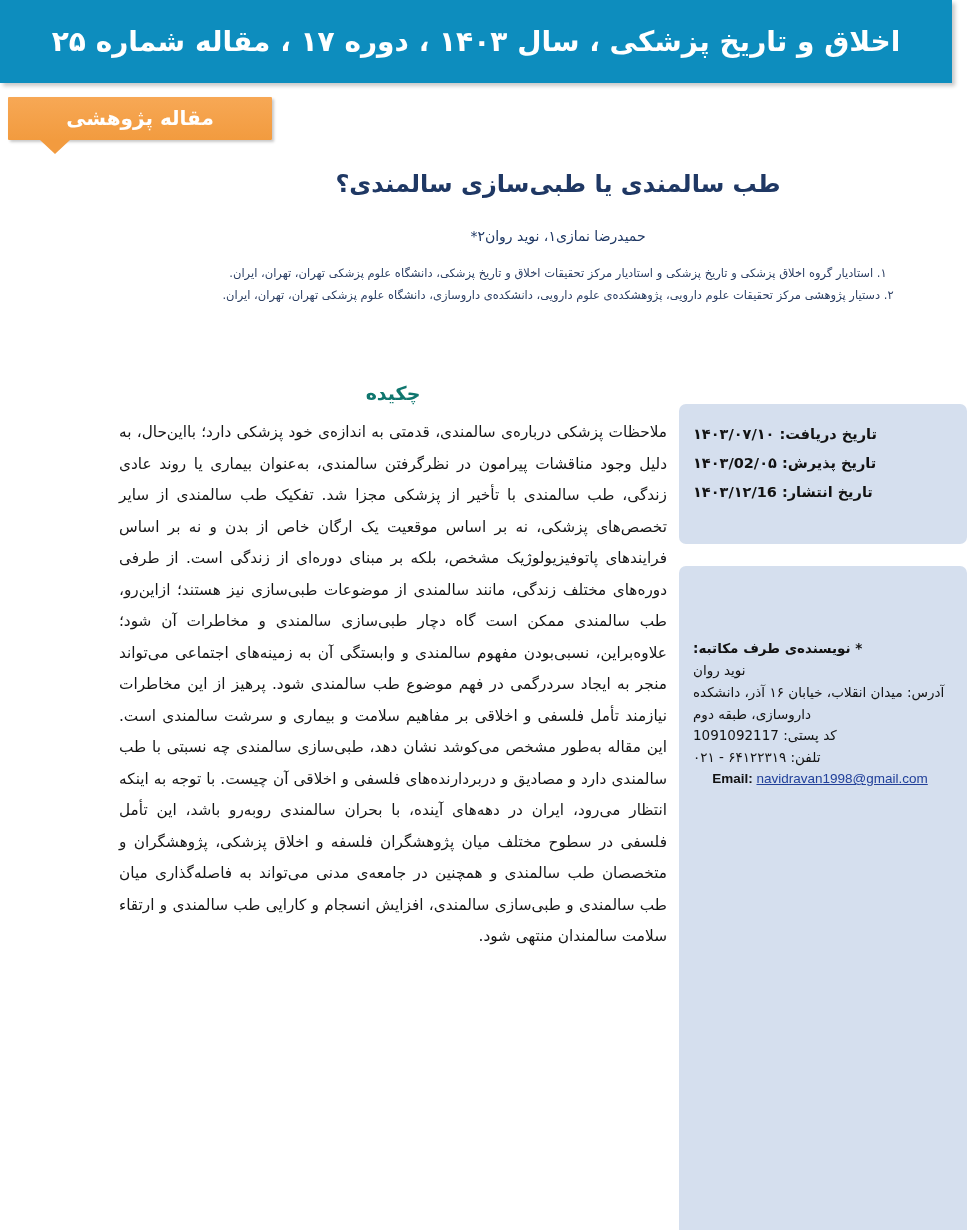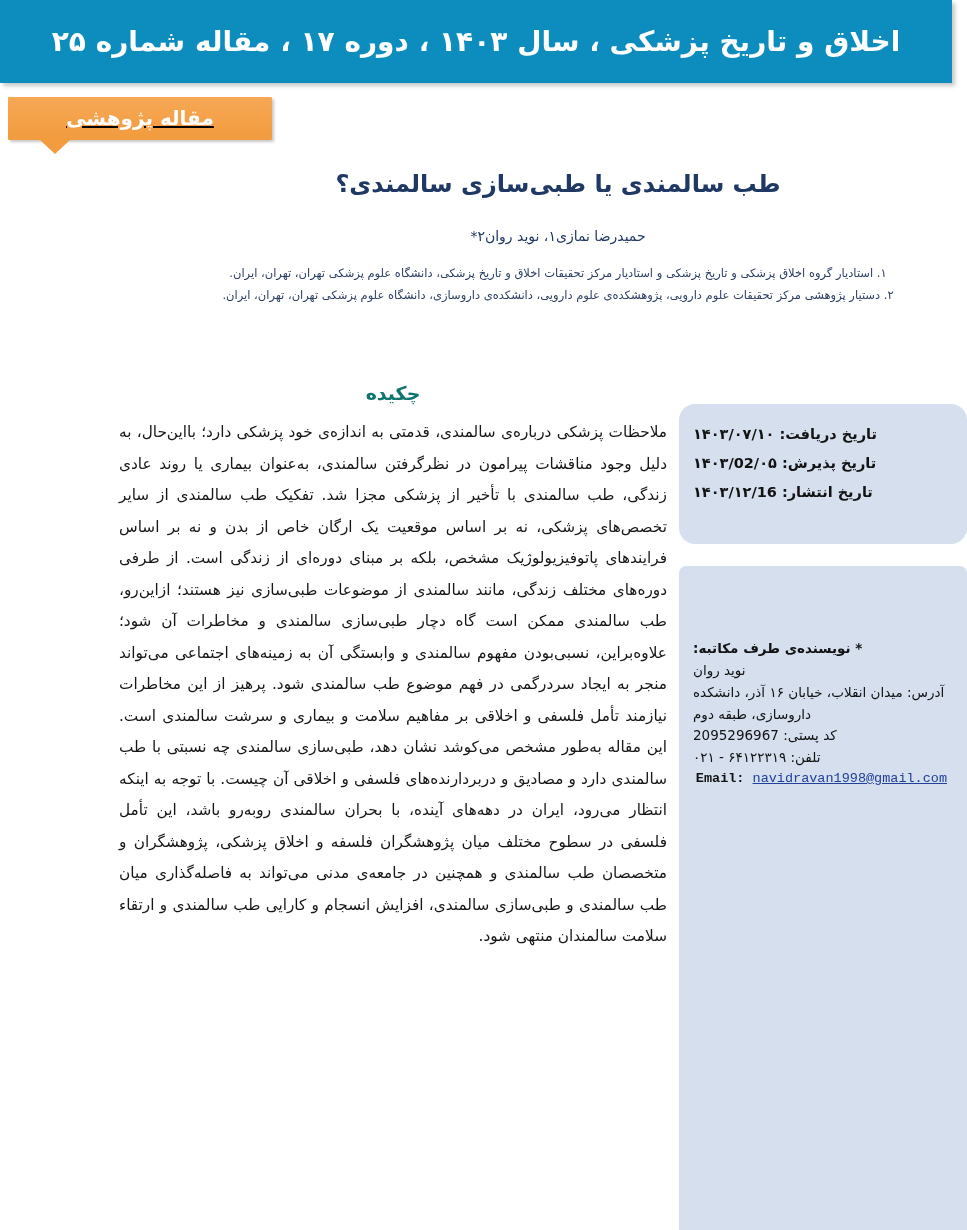--- a/index.html
+++ b/index.html
@@ -38,21 +38,20 @@
     line-height: 1.2;
     white-space: nowrap;
   }
 
   
   .badge-wrap {
     position: absolute;
     left: 8px;
     top: 97px;
     width: 264px;
-    text-decoration: underline;
   }
   .badge {
     background: #f5a04a;
     background: linear-gradient(180deg,#f7a855 0%, #f29b3f 100%);
     color: #ffffff;
     font-size: 20px;
     font-weight: bold;
     text-align: center;
     padding: 9px 0 10px 0;
     box-shadow: 2px 2px 3px rgba(0,0,0,0.22);
@@ -103,21 +102,21 @@
 
   
   .side-col {
     position: absolute;
     right: 0;
     top: 404px;
     width: 288px;
   }
   .side-box {
     background: #d5dfee;
-    border-radius: 16px;
+    border-radius: 7px;
     box-sizing: border-box;
     padding: 18px 20px 18px 14px;
   }
   .side-box.dates {
     height: 140px;
     padding-top: 22px;
   }
   .side-box.corr {
     margin-top: 22px;
     min-height: 664px;
@@ -135,25 +134,25 @@
   }
   .corr-line {
     color: #121212;
     font-size: 13.5px;
     text-align: left;
     line-height: 1.62;
     direction: rtl;
   }
   .corr-line.head { font-weight: bold; }
   .corr-email {
-    text-align: right;
+    text-align: center;
     font-size: 13.5px;
     margin-top: 2px;
     direction: ltr;
-    font-family: Liberation Mono, monospace;
+    font-family: Liberation Sans, sans-serif;
   }
   .corr-email .lbl { font-weight: bold; color: #111; }
   .corr-email a {
     color: #21409a;
     text-decoration: underline;
   }
 
   
   .abstract-col {
     position: absolute;
@@ -216,21 +215,21 @@
     <div class="date-line">تاریخ دریافت:  ۱۴۰۳/۰۷/۱۰</div>
     <div class="date-line">تاریخ پذیرش: ۱۴۰۳/02/۰۵</div>
     <div class="date-line">تاریخ انتشار: ۱۴۰۳/۱۲/16</div>
   </div>
 
   <div class="side-box corr">
     <div class="corr-line head">* نویسنده‌ی طرف مکاتبه:</div>
     <div class="corr-line">نوید روان</div>
     <div class="corr-line">آدرس: میدان انقلاب، خیابان ۱۶ آذر، دانشکده</div>
     <div class="corr-line">داروسازی، طبقه دوم</div>
-    <div class="corr-line">کد پستی: 2095296967</div>
+    <div class="corr-line">کد پستی: 1091092117</div>
     <div class="corr-line">تلفن: ۶۴۱۲۲۳۱۹ - ۰۲۱</div>
     <div class="corr-email">
       <span class="lbl">Email:</span>
       <a href="#">navidravan1998@gmail.com</a>
     </div>
   </div>
 
 </div>
 
 <div class="abstract-col">

